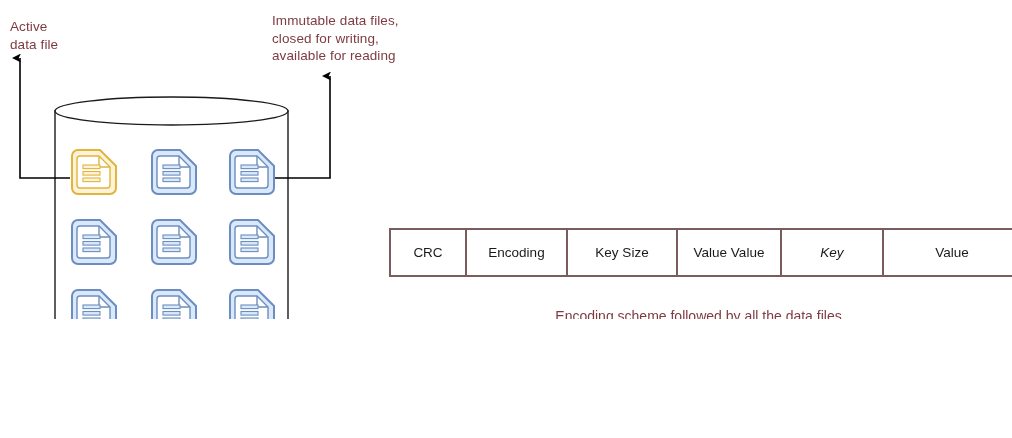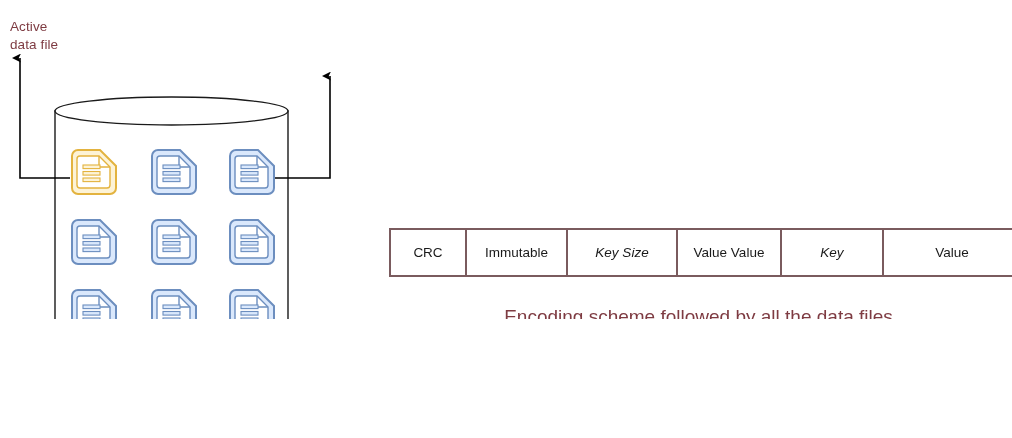--- a/index.html
+++ b/index.html
@@ -60,21 +60,21 @@
     background: #ffffff;
     margin-left: 37px;
   }
   .cap-encoding {
     position: absolute;
     left: 389px;
     top: 308px;
     width: 619px;
     text-align: center;
     color: #7e3b42;
-    font-size: 19px;
+    font-size: 14px;
     line-height: 17px;
   }
 </style>
 </head>
 <body>
 
 <div id="canvas">
 
   <svg id="vector" viewBox="0 0 1012 438">
 
@@ -123,28 +123,31 @@
     <use href="#doc-blue" x="228" y="218"></use>
 
     <use href="#doc-blue" x="70" y="288"></use>
     <use href="#doc-blue" x="150" y="288"></use>
     <use href="#doc-blue" x="228" y="288"></use>
   </svg>
 
   <div class="abs note" style="left:10px; top:18px; width:130px;">Active
 data file</div>
 
+  <div class="abs note" style="left:272px; top:12px; width:220px;">Immutable data files,
+closed for writing,
+available for reading</div>
 
 
   <table id="encoding-table">
     <tbody>
       <tr>
         <td style="width:74px;">CRC</td>
-        <td style="width:99px;">Immutable</td>
-        <td style="width:108px;font-style:italic;">Key Size</td>
+        <td style="width:99px;">Encoding</td>
+        <td style="width:108px;">Key Size</td>
         <td style="width:102px;">Value Value</td>
         <td style="width:100px;font-style:italic;">Key</td>
         <td style="width:136px;">Value</td>
       </tr>
     </tbody>
   </table>
 
   <div class="cap-encoding">Encoding scheme followed by all the data files</div>
 
 </div>

